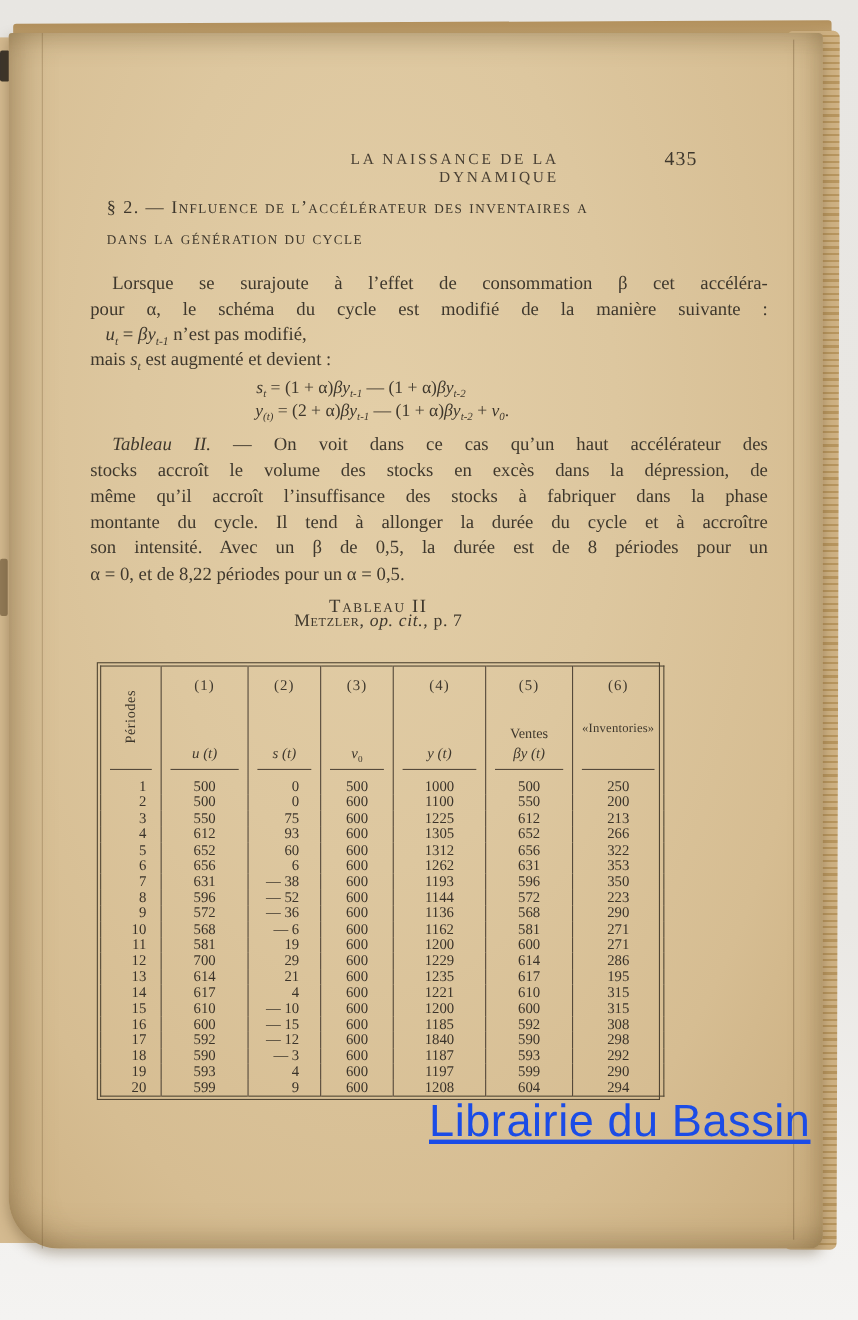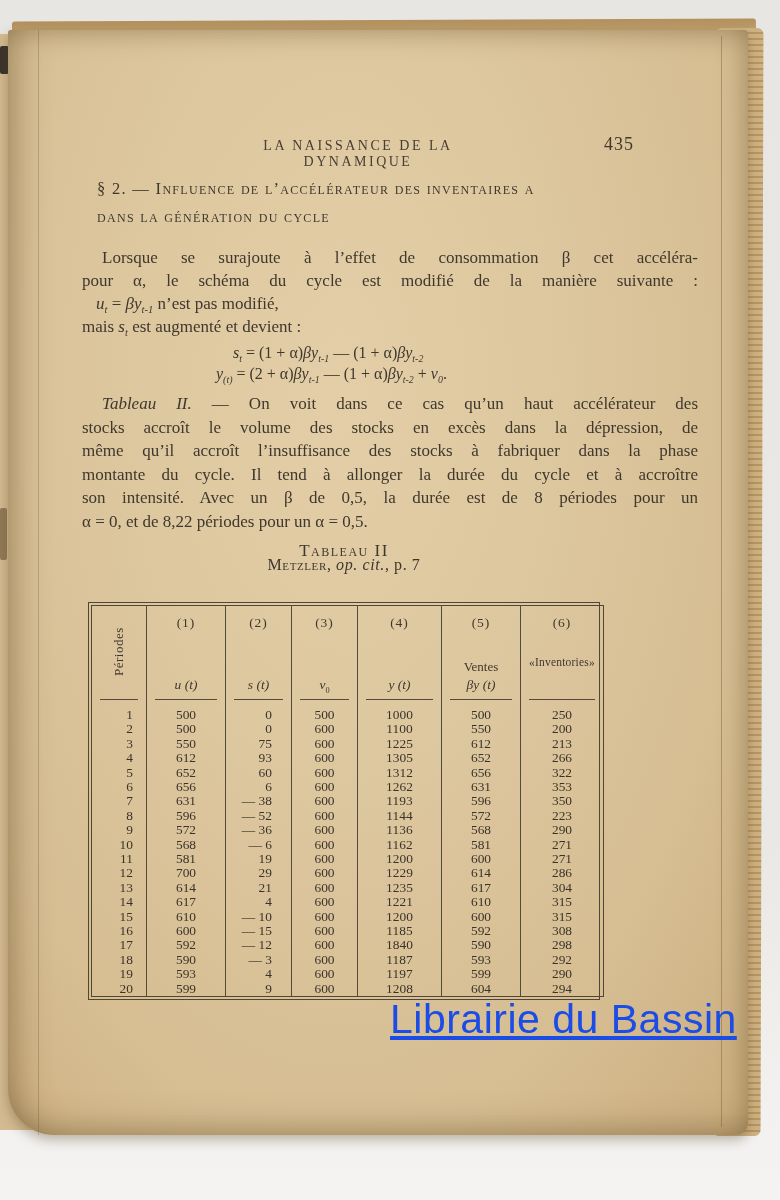--- a/index.html
+++ b/index.html
@@ -20,38 +20,38 @@
     background:radial-gradient(ellipse at 45% 32%,#e3cea7 0%,#ddc79f 38%,#d6bd92 72%,#caad7e 100%);
     border-radius:3px 4px 12px 46px;
     box-shadow:0 5px 12px rgba(80,60,30,.35),
       inset 26px 0 34px -18px rgba(110,85,45,.45),
       inset -18px 0 26px -14px rgba(110,85,45,.35),
       inset 0 20px 26px -16px rgba(110,85,45,.30),
       inset 0 -26px 32px -20px rgba(115,90,50,.40);}
   .crease-left{position:absolute;left:30px;top:0;bottom:0;width:1px;background:rgba(100,75,40,.28);}
   .crease-right{position:absolute;right:26px;top:6px;bottom:8px;width:1px;background:rgba(110,85,50,.40);}
   
-  .running-head{position:absolute;left:200px;top:108px;width:300px;text-align:center;
+  .running-head{position:absolute;left:200px;top:108px;width:300px;text-align:right;
     font-size:14px;letter-spacing:2.5px;color:#483f33;}
   .page-number{position:absolute;left:596px;top:104px;font-size:18px;letter-spacing:1px;}
   .section-heading{position:absolute;left:89px;top:145px;width:600px;text-align:left;
     font-variant:small-caps;font-size:16.5px;letter-spacing:1.3px;line-height:28px;}
   .para{position:absolute;left:74px;width:616px;font-size:17px;line-height:23px;}
   .para1{top:216px;}
   .para2{top:362px;line-height:23.5px;}
   .pline{min-height:23px;}
   .pline.just{text-align:justify;text-align-last:justify;}
   .pline.indent{text-indent:20px;}
   .pline.sub-indent{padding-left:14px;}
   .it{font-style:italic;}
   .sc{font-variant:small-caps;}
   sub{font-size:.62em;line-height:0;}
   .equations{position:absolute;top:312px;left:0;width:740px;font-size:16px;line-height:21px;}
   .eq1{padding-left:225px;}
-  .eq2{padding-left:208px;}
+  .eq2{padding-left:208px;margin-left:16px;}
   .table-title{position:absolute;left:80px;top:511px;width:512px;text-align:center;
     font-variant:small-caps;font-size:17px;letter-spacing:1.5px;}
   .table-caption{position:absolute;left:80px;top:526px;width:512px;text-align:center;font-size:16px;letter-spacing:.6px;}
   
   .table-wrap{position:absolute;left:80px;top:572px;width:512px;height:398px;box-sizing:border-box;
     border:1.6px solid #514634;padding:2px;}
   .table-wrap table{width:100%;height:100%;border:1px solid #514634;border-collapse:collapse;table-layout:fixed;}
   th,td{border-right:1px solid #55493a;padding:0;font-weight:normal;}
   th:last-child,td:last-child{border-right:none;}
   thead th{height:94px;position:relative;vertical-align:top;font-size:13.5px;}
@@ -285,21 +285,21 @@
               <td class="c5">614</td>
               <td class="c6">286</td>
             </tr>
             <tr>
               <td class="c0">13</td>
               <td class="c1">614</td>
               <td class="c2">21</td>
               <td class="c3">600</td>
               <td class="c4">1235</td>
               <td class="c5">617</td>
-              <td class="c6">304</td>
+              <td class="c6">195</td>
             </tr>
             <tr>
               <td class="c0">14</td>
               <td class="c1">617</td>
               <td class="c2">4</td>
               <td class="c3">600</td>
               <td class="c4">1221</td>
               <td class="c5">610</td>
               <td class="c6">315</td>
             </tr>

